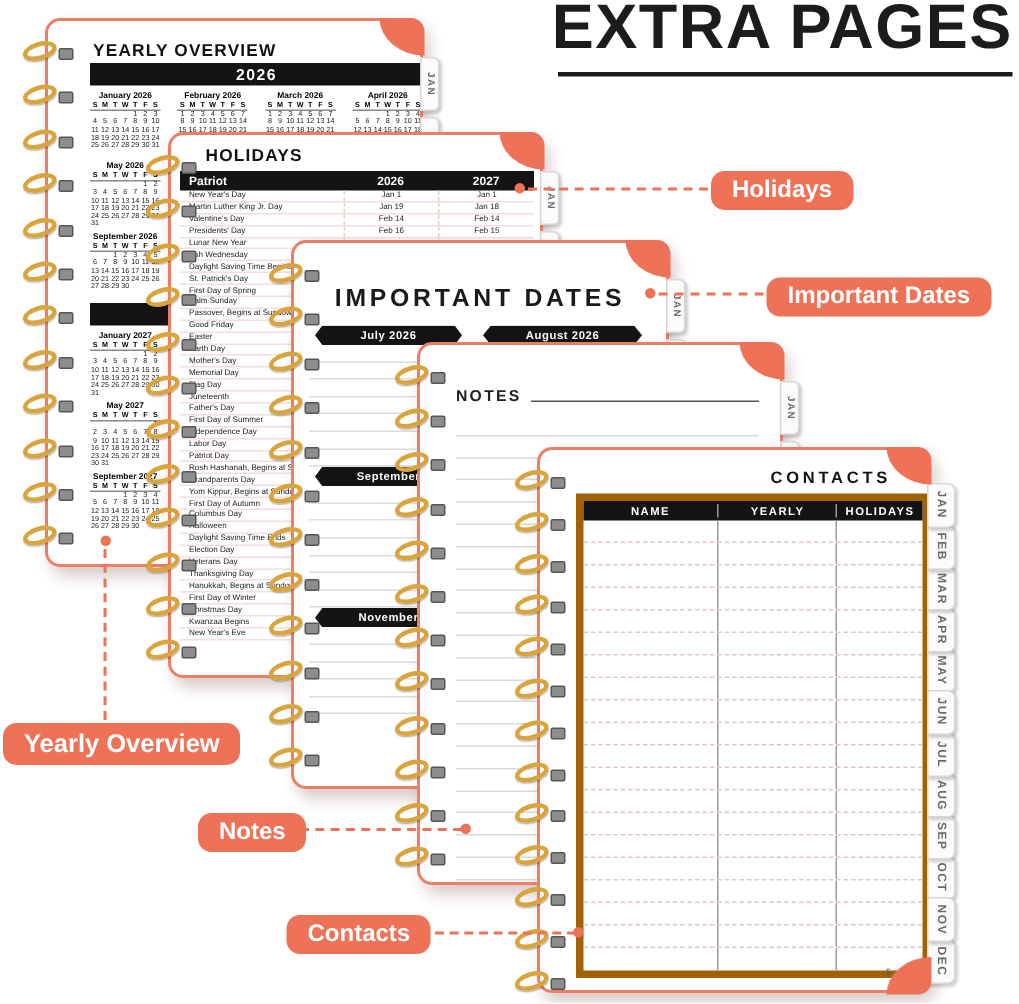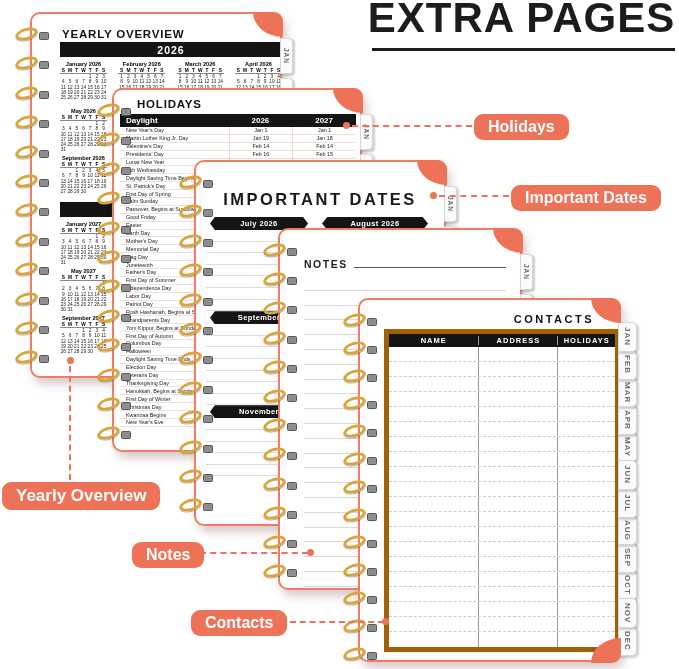--- a/index.html
+++ b/index.html
@@ -1572,21 +1572,21 @@
           <div class="coil-clip"></div>
         </div>
         <div class="coil" style="top: 337.4px;">
           <div class="coil-wire"></div>
           <div class="coil-clip"></div>
         </div>
       </div>
     <div class="page-heading h-heading">HOLIDAYS</div>
     <div class="h-table">
       <div class="h-head" id="holidays-head">
-          <span class="hc-name">Daylight</span>
+          <span class="hc-name">Patriot</span>
           <span class="hc-y">2026</span>
           <span class="hc-y">2027</span>
         </div>
       <div id="holidays-rows">
           <div class="h-row">
             <span class="hc-name">New Year's Day</span>
             <span class="hc-y">Jan 1</span>
             <span class="hc-y">Jan 1</span>
           </div>
           <div class="h-row">
@@ -2037,21 +2037,21 @@
         </div>
         <div class="coil" style="top: 347.6px;">
           <div class="coil-wire"></div>
           <div class="coil-clip"></div>
         </div>
       </div>
     <div class="page-heading c-heading">CONTACTS</div>
     <div class="c-table">
       <div class="c-head" id="contacts-head">
           <span class="cw1">NAME</span>
-          <span class="cw2">ADDRESS</span>
+          <span class="cw2">YEARLY</span>
           <span class="cw3">HOLIDAYS</span>
         </div>
       <div id="contacts-rows">
           <div class="c-row">
             <span class="cc cw1"></span>
             <span class="cc cw2"></span>
             <span class="cc cw3"></span>
           </div>
           <div class="c-row">
             <span class="cc cw1"></span>

